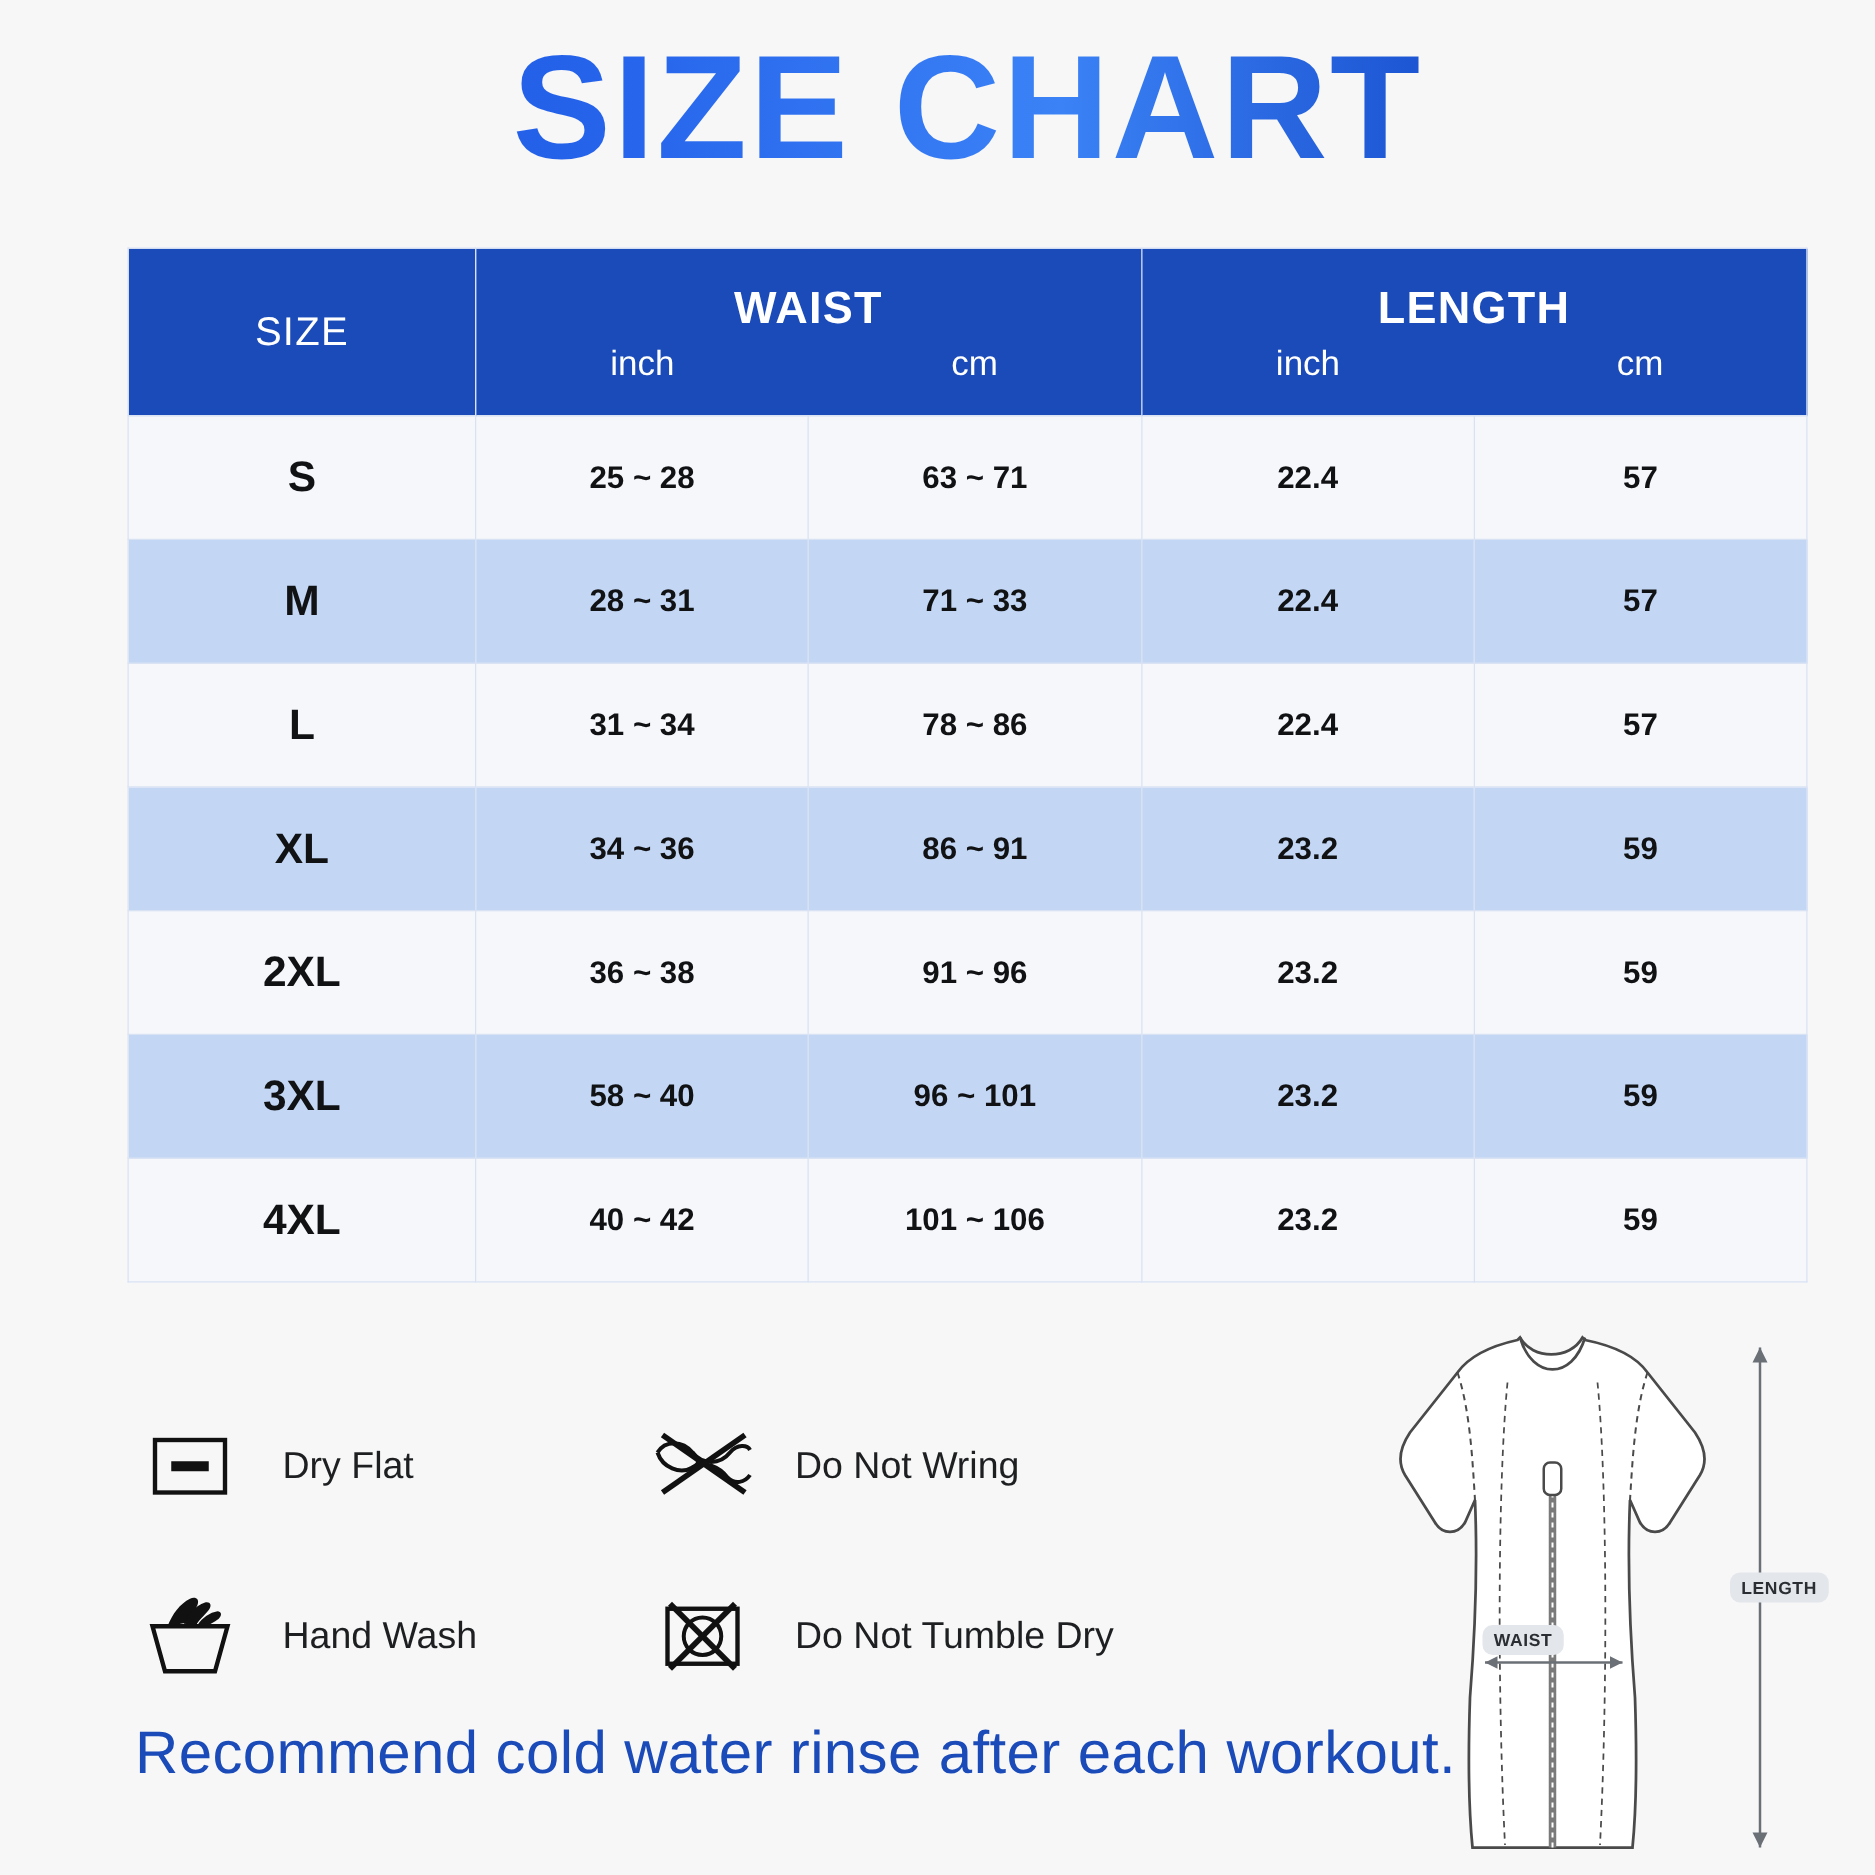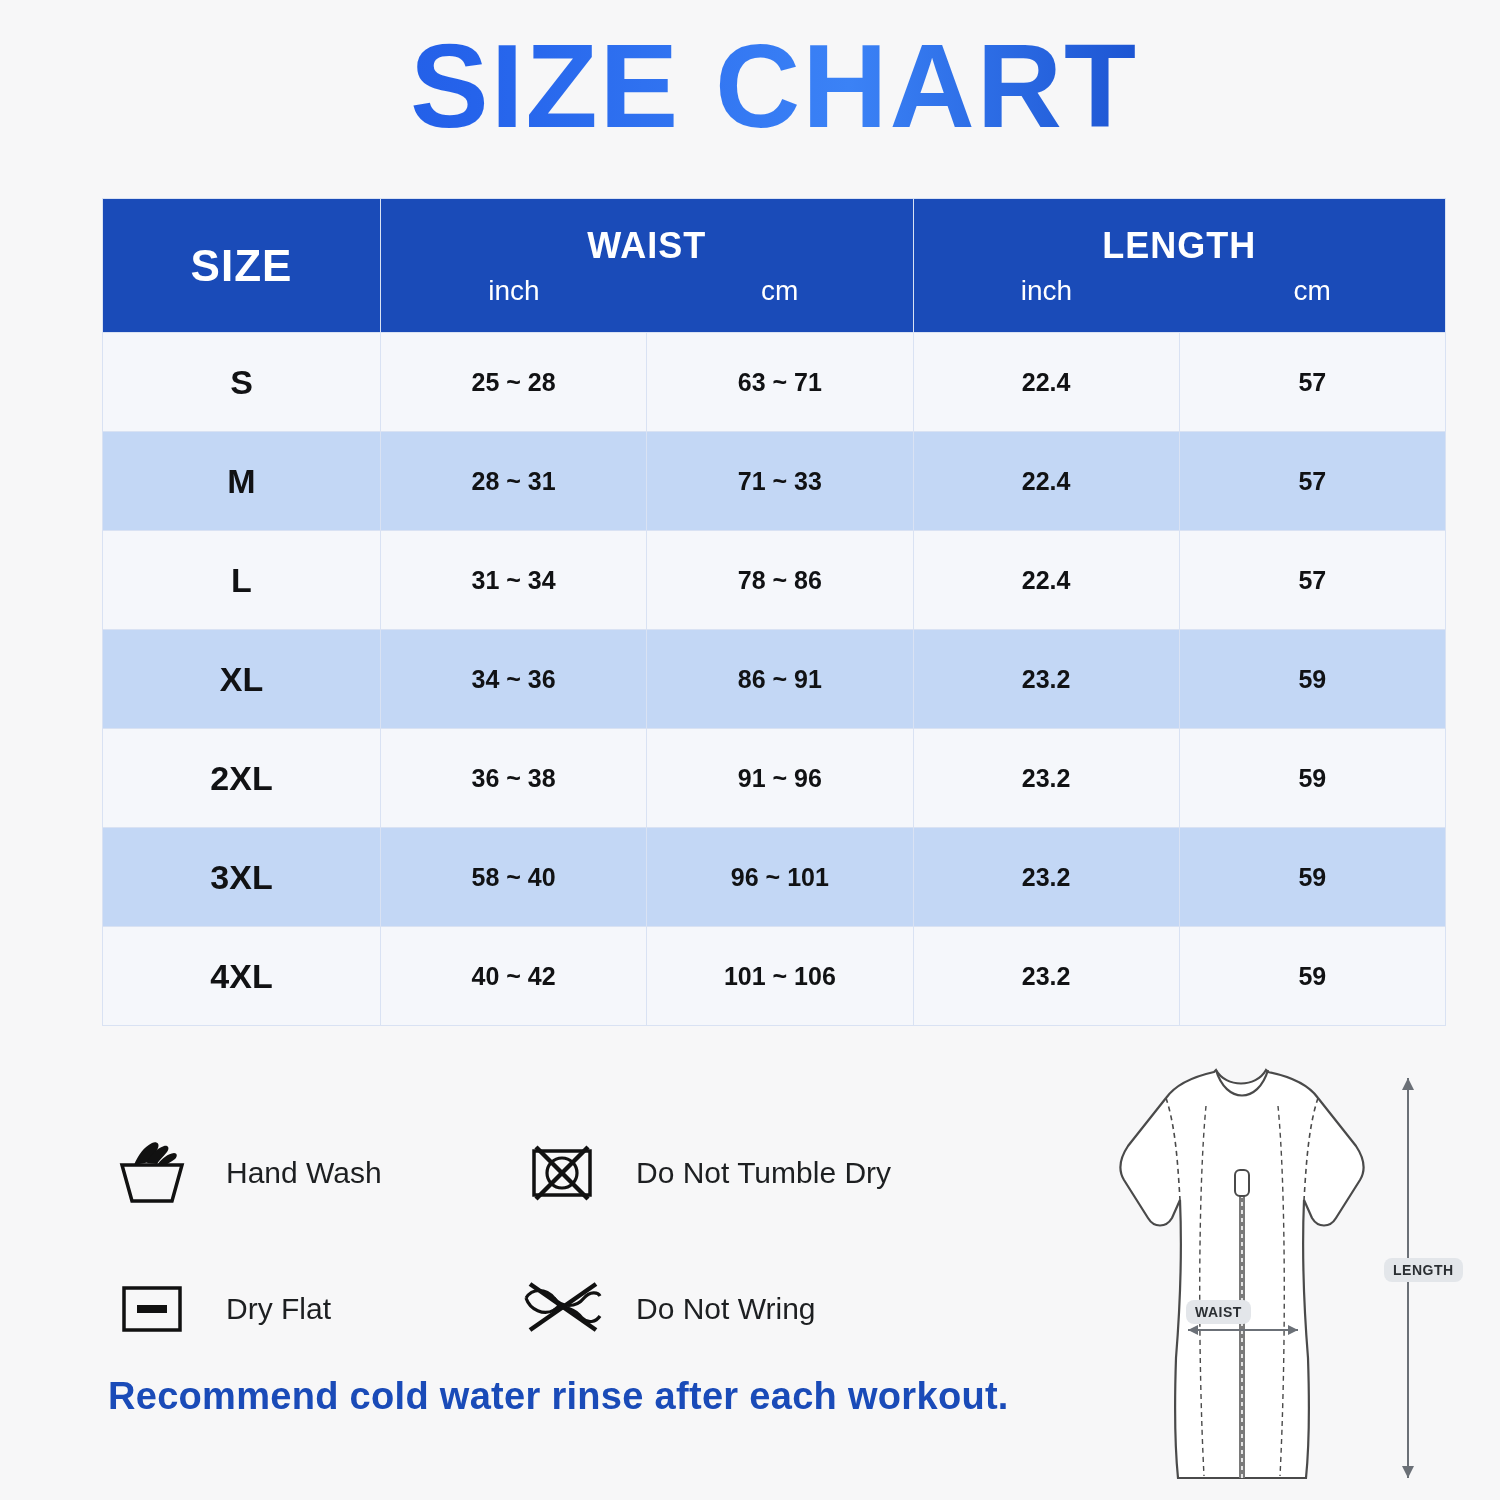--- a/index.html
+++ b/index.html
@@ -46,22 +46,22 @@
   }
   thead th {
     background: #1a4bb8;
     color: #ffffff;
     border: 1px solid #d9e2f3;
     padding: 0;
     vertical-align: middle;
   }
   .th-size {
     width: 278px;
-    font-size: 44px;
-    font-weight: 700;
+    font-size: 32px;
+    font-weight: 400;
     letter-spacing: 1px;
     height: 134px;
   }
   .th-group {
     height: 134px;
   }
   .group-inner {
     display: flex;
     flex-direction: column;
     justify-content: center;
@@ -117,22 +117,22 @@
   }
   .care-label {
     font-size: 30px;
     color: #1d1f21;
     margin-left: 28px;
   }
 
   .note {
     position: absolute;
     left: 84px; top: 1375px;
-    font-size: 38px;
-    font-weight: 700;
+    font-size: 48px;
+    font-weight: 400;
     color: #1a4bb8;
     letter-spacing: 0.3px;
   }
 
   
   .garment {
     position: absolute;
     right: 48px; top: 1058px;
     width: 460px; height: 430px;
   }
@@ -229,20 +229,43 @@
           <td>40 ~ 42</td>
           <td>101 ~ 106</td>
           <td>23.2</td>
           <td>59</td>
         </tr>
       </tbody>
     </table>
   </div>
 
   <div class="care">
+    <div class="care-row">
+      <div class="care-item">
+        <div class="care-icon">
+          <svg width="74" height="74" viewBox="0 0 74 74">
+            <rect x="9" y="16" width="56" height="42" fill="none" stroke="#111" stroke-width="3.5"></rect>
+            <rect x="22" y="33" width="30" height="8" fill="#111"></rect>
+          </svg>
+        </div>
+        <div class="care-label">Dry Flat</div>
+      </div>
+      <div class="care-item">
+        <div class="care-icon">
+          <svg width="92" height="74" viewBox="0 0 92 74">
+            <path d="M10 26 C16 16, 30 16, 38 26 C46 36, 60 36, 68 26 C74 19, 82 20, 84 24" fill="none" stroke="#111" stroke-width="3.2"></path>
+            <path d="M10 26 C14 38, 28 44, 38 38 C48 32, 60 38, 66 46 C72 52, 80 50, 84 44" fill="none" stroke="#111" stroke-width="3.2"></path>
+            <path d="M38 26 C44 34, 44 34, 38 38" fill="none" stroke="#111" stroke-width="3.2"></path>
+            <line x1="14" y1="12" x2="80" y2="58" stroke="#111" stroke-width="4.5"></line>
+            <line x1="80" y1="12" x2="14" y2="58" stroke="#111" stroke-width="4.5"></line>
+          </svg>
+        </div>
+        <div class="care-label">Do Not Wring</div>
+      </div>
+    </div>
     <div class="care-row">
       <div class="care-item">
         <div class="care-icon">
           <svg width="76" height="76" viewBox="0 0 76 76">
             <path d="M8 30 L68 30 L58 66 L18 66 Z" fill="none" stroke="#111" stroke-width="3.5"></path>
             <path d="M20 30 C24 20, 30 12, 38 8 C42 6, 46 8, 44 13 C42 18, 38 22, 36 27" fill="#111"></path>
             <path d="M33 28 C36 20, 42 14, 50 11 C54 10, 56 13, 53 17 C49 22, 45 25, 43 29" fill="#111"></path>
             <path d="M44 29 C48 23, 54 19, 60 18 C63 18, 64 21, 61 24 C57 27, 54 28, 52 30" fill="#111"></path>
           </svg>
         </div>
@@ -253,43 +276,20 @@
           <svg width="80" height="76" viewBox="0 0 80 76">
             <rect x="12" y="16" width="56" height="44" fill="none" stroke="#111" stroke-width="3.5"></rect>
             <circle cx="40" cy="38" r="15" fill="none" stroke="#111" stroke-width="3.2"></circle>
             <line x1="14" y1="12" x2="66" y2="64" stroke="#111" stroke-width="4.5"></line>
             <line x1="66" y1="12" x2="14" y2="64" stroke="#111" stroke-width="4.5"></line>
           </svg>
         </div>
         <div class="care-label">Do Not Tumble Dry</div>
       </div>
     </div>
-    <div class="care-row">
-      <div class="care-item">
-        <div class="care-icon">
-          <svg width="74" height="74" viewBox="0 0 74 74">
-            <rect x="9" y="16" width="56" height="42" fill="none" stroke="#111" stroke-width="3.5"></rect>
-            <rect x="22" y="33" width="30" height="8" fill="#111"></rect>
-          </svg>
-        </div>
-        <div class="care-label">Dry Flat</div>
-      </div>
-      <div class="care-item">
-        <div class="care-icon">
-          <svg width="92" height="74" viewBox="0 0 92 74">
-            <path d="M10 26 C16 16, 30 16, 38 26 C46 36, 60 36, 68 26 C74 19, 82 20, 84 24" fill="none" stroke="#111" stroke-width="3.2"></path>
-            <path d="M10 26 C14 38, 28 44, 38 38 C48 32, 60 38, 66 46 C72 52, 80 50, 84 44" fill="none" stroke="#111" stroke-width="3.2"></path>
-            <path d="M38 26 C44 34, 44 34, 38 38" fill="none" stroke="#111" stroke-width="3.2"></path>
-            <line x1="14" y1="12" x2="80" y2="58" stroke="#111" stroke-width="4.5"></line>
-            <line x1="80" y1="12" x2="14" y2="58" stroke="#111" stroke-width="4.5"></line>
-          </svg>
-        </div>
-        <div class="care-label">Do Not Wring</div>
-      </div>
-    </div>
   </div>
 
   <div class="note">Recommend cold water rinse after each workout.</div>
 
   <div class="garment">
     <svg width="460" height="430" viewBox="0 0 460 430">
 
       <path d="M150 40 C160 26, 180 18, 198 14 L200 12
                C210 30, 240 30, 250 12 L252 14
                C272 18, 292 26, 302 40

